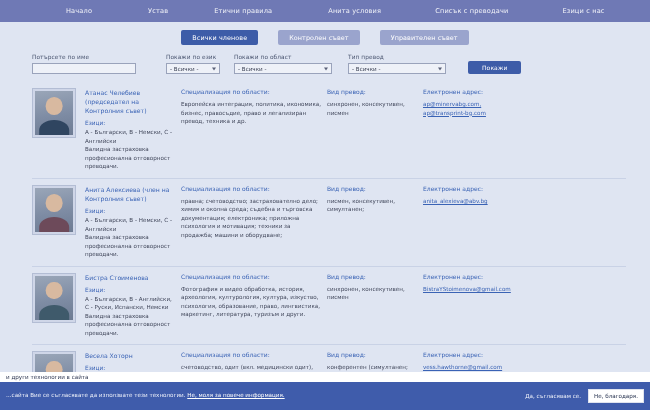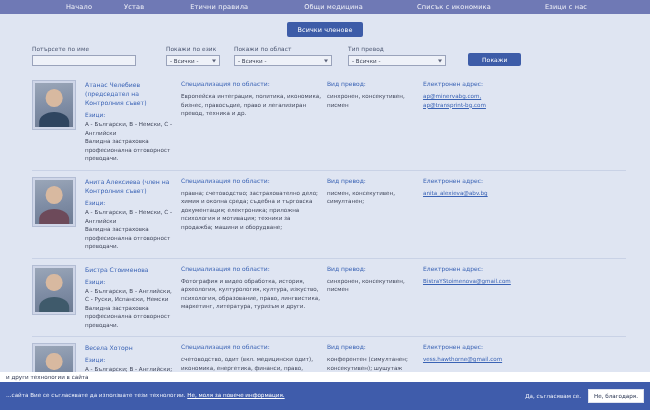--- a/index.html
+++ b/index.html
@@ -13,37 +13,37 @@
   }
 
   #page {
     position: relative;
     width: 650px; height: 410px;
     background: #ffffff;
   }
 
   
   .topnav {
-    height: 14px;
+    height: 22px;
     background: #6f79b5;
     display: flex;
     align-items: center;
     padding-left: 52px;
     gap: 0px;
   }
   .topnav .navitem {
     color: #f2f3f9;
     font-size: 6.6px;
     letter-spacing: .15px;
     padding: 0 6px;
     white-space: nowrap;
     cursor: pointer;
   }
   .nv0 { margin-left: 8px; }
-  .nv1 { margin-left: 20px; }
+  .nv1 { margin-left: 44px; }
   .nv2 { margin-left: 34px; }
   .nv3 { margin-left: 44px; }
   .nv4 { margin-left: 42px; }
   .nv5 { margin-left: 42px; }
 
   
   .panel {
     background: #dfe5f2;
     height: 360px;
     padding: 0;
@@ -248,30 +248,32 @@
 </style>
 </head>
 <body>
 
 <div id="page">
 
   <div class="topnav">
     <span class="navitem nv0">Начало</span>
     <span class="navitem nv1">Устав</span>
     <span class="navitem nv2">Етични правила</span>
-    <span class="navitem nv3">Общи медицина</span>
-    <span class="navitem nv4">Списък с икономика</span>
+    <span class="navitem nv3">Анита условия</span>
+    <span class="navitem nv4">Списък с преводачи</span>
     <span class="navitem nv5">Езици с нас</span>
 
   </div>
 
   <div class="panel">
 
     <div class="tabs">
       <span class="tab active">Всички членове</span>
+      <span class="tab">Контролен съвет</span>
+      <span class="tab">Управителен съвет</span>
     </div>
 
     <div class="filters">
       <div class="fgroup">
         <span class="flabel">Потърсете по име</span>
         <input class="ftext" type="text" value="" placeholder="" style="">
       </div>
 
       <div class="gap1"></div>
 

